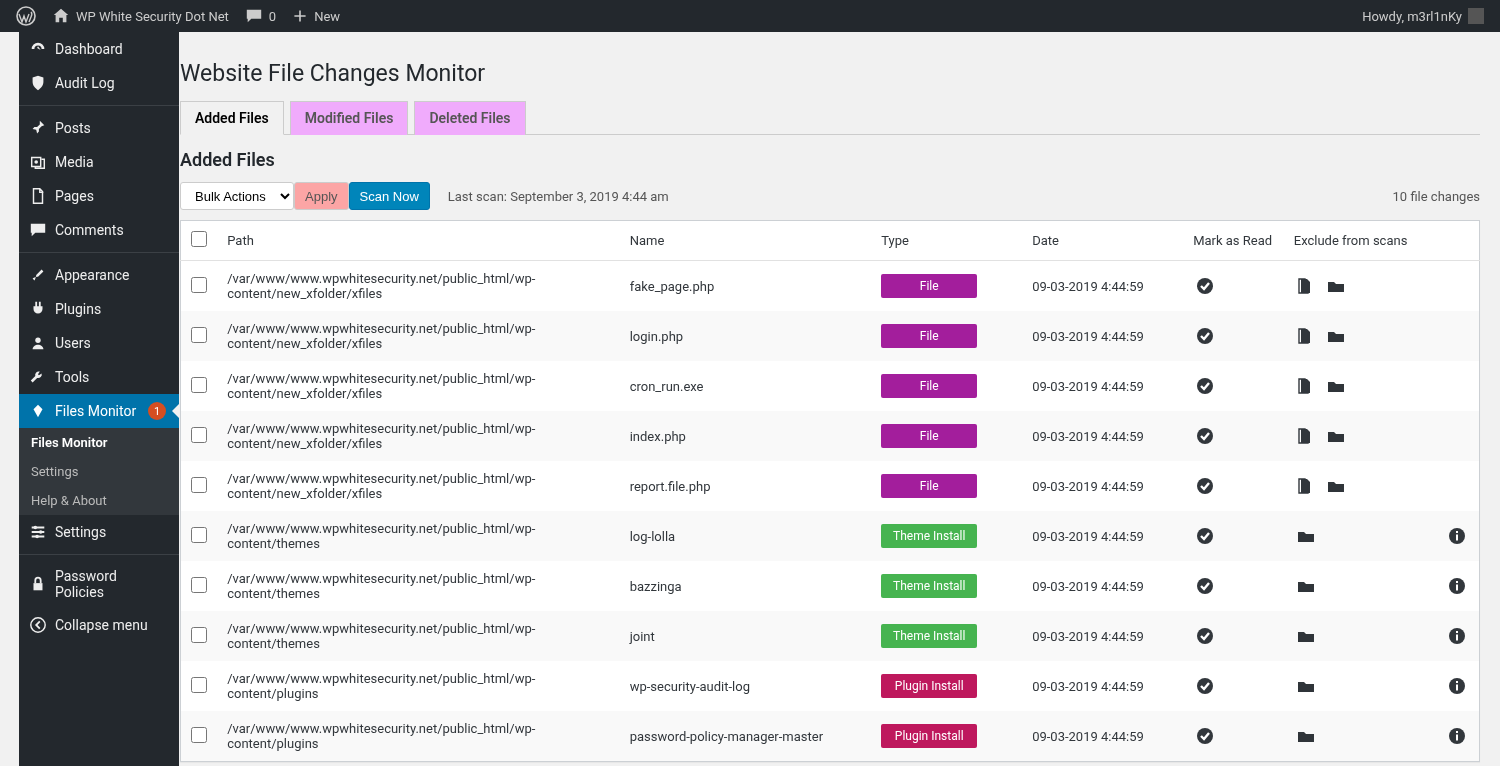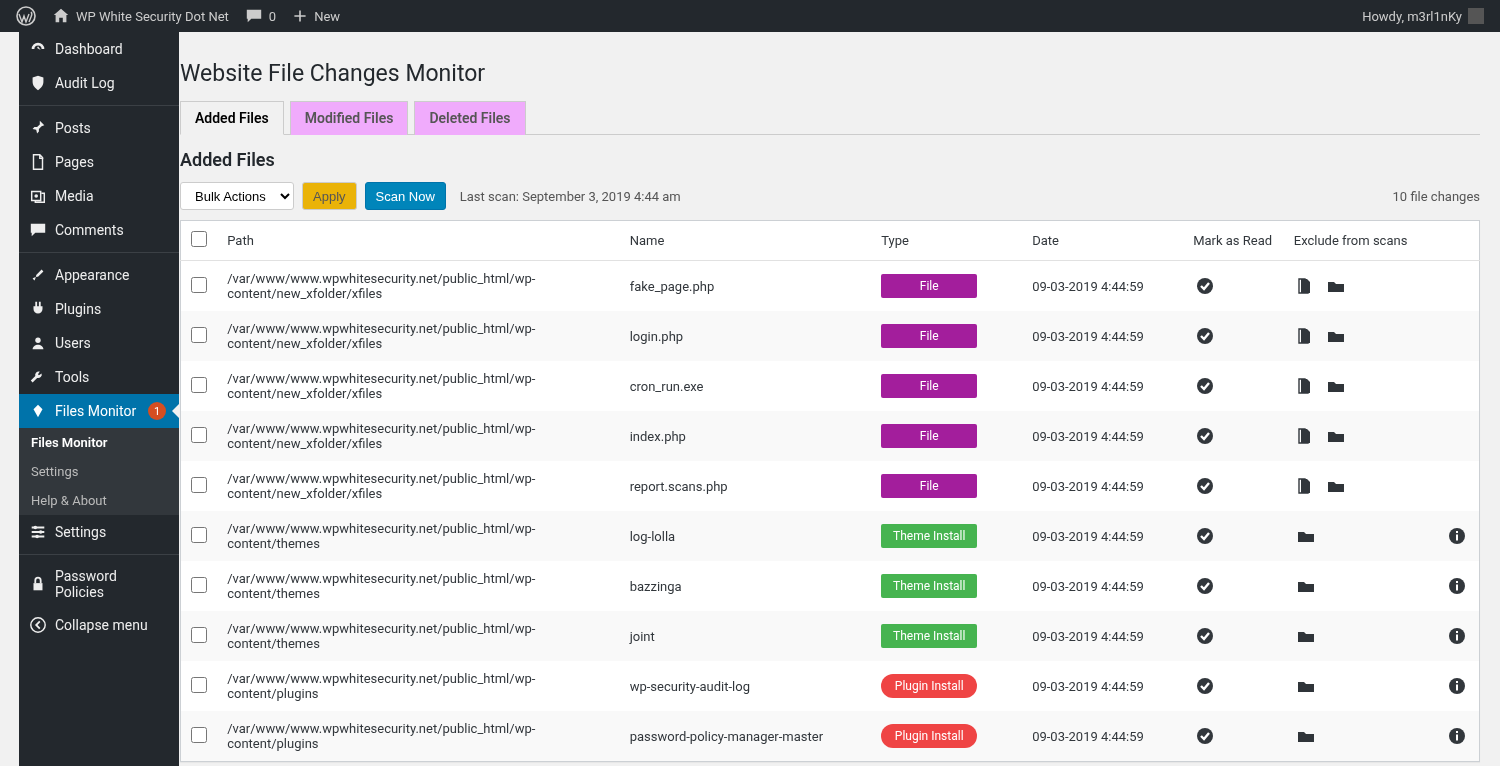--- a/index.html
+++ b/index.html
@@ -24,47 +24,47 @@
 
 
 .main { position: absolute; top: 32px; left: 160px; right: 0; bottom: 0; overflow: auto; padding: 10px 20px 40px 20px; }
 h1.page-title { font-size: 23px; font-weight: 400; color: #23282d; margin: 18px 0 14px 0; }
 h2.section-title { font-size: 18px; font-weight: 600; color: #23282d; margin: 14px 0 12px 0; }
 
 .tabs { border-bottom: 1px solid #ccc; display: flex; gap: 0; }
 .tab { border: 1px solid #ccc; border-bottom: none; background: #f0abfc; padding: 8px 14px; margin-right: 6px; margin-bottom: -1px; cursor: pointer; color: #555; font-size: 14px; font-weight: 600; }
 .tab.active { background: #f1f1f1; border-bottom: 1px solid #f1f1f1; color: #000; }
 
-.toolbar { display: flex; align-items: center; gap: 8px; margin: 10px 0; }
+.toolbar { display: flex; align-items: center; gap: 0; margin: 10px 0; }
 .toolbar .spacer { flex: 1; }
-select, .button { font-size: 13px; height: 28px; border: 1px solid #ccc; background: #eab308; border-radius: 3px; padding: 0 10px; cursor: pointer; }
+select, .button { font-size: 13px; height: 28px; border: 1px solid #ccc; background: #fca5a5; border-radius: 3px; padding: 0 10px; cursor: pointer; }
 select { background: #fff; }
 .button { color: #555; }
 .button.primary { background: #0085ba; border-color: #0073aa; color: #fff; }
-.last-scan { color: #555; margin-left: 6px; }
+.last-scan { color: #555; margin-left: 18px; }
 .count-text { color: #555; }
 
 
 table.wp-list { width: 100%; background: #fff; border: 1px solid #ccd0d4; border-collapse: collapse; box-shadow: 0 1px 1px rgba(0,0,0,.04); }
 table.wp-list th, table.wp-list td { text-align: left; padding: 10px 10px; vertical-align: middle; font-size: 13px; color: #32373c; }
 table.wp-list thead th { border-bottom: 1px solid #e1e1e1; font-weight: 400; color: #32373c; }
 table.wp-list tbody tr:nth-child(even) { background: #f9f9f9; }
 th.cb, td.cb { width: 28px; text-align: center; }
 th.col-path, td.col-path { width: 400px; }
 th.col-name, td.col-name { width: 250px; }
 th.col-type, td.col-type { width: 150px; }
 th.col-date, td.col-date { width: 160px; }
 th.col-mark, td.col-mark { width: 100px; }
 th.col-excl, td.col-excl { width: 150px; }
 th.col-info, td.col-info { width: 28px; text-align: right; }
 
 .pill { display: inline-block; min-width: 96px; text-align: center; color: #fff; font-size: 12px; padding: 5px 8px; border-radius: 2px; }
 .pill.file { background: #a31e9c; }
 .pill.theme { background: #46b450; }
-.pill.plugin { background: #ef4444; border-radius: 12px; }
+.pill.plugin { background: #be185d; }
 
 .icon-btn { display: inline-flex; align-items: center; justify-content: center; width: 24px; height: 24px; cursor: pointer; color: #32373c; }
 .icon-btn svg { width: 20px; height: 20px; }
 .exclude-group { display: flex; gap: 6px; }
 
 input[type=checkbox] { width: 16px; height: 16px; }
 </style>
 </head>
 <body>
 
@@ -119,29 +119,29 @@
       </div>
       <div class="menu-sep"></div>
       <div class="menu-item">
         <svg width="18" height="18" viewBox="0 0 20 20" fill="currentColor">
           <use href="#i-pin"></use>
         </svg>
         <span>Posts</span>
       </div>
       <div class="menu-item">
         <svg width="18" height="18" viewBox="0 0 20 20" fill="currentColor">
+          <use href="#i-media"></use>
+        </svg>
+        <span>Media</span>
+      </div>
+      <div class="menu-item">
+        <svg width="18" height="18" viewBox="0 0 20 20" fill="currentColor">
           <use href="#i-page"></use>
         </svg>
         <span>Pages</span>
-      </div>
-      <div class="menu-item">
-        <svg width="18" height="18" viewBox="0 0 20 20" fill="currentColor">
-          <use href="#i-media"></use>
-        </svg>
-        <span>Media</span>
       </div>
       <div class="menu-item">
         <svg width="18" height="18" viewBox="0 0 20 20" fill="currentColor">
           <use href="#i-comment"></use>
         </svg>
         <span>Comments</span>
       </div>
       <div class="menu-sep"></div>
       <div class="menu-item">
         <svg width="18" height="18" viewBox="0 0 20 20" fill="currentColor">
@@ -341,21 +341,21 @@
                   <use href="#i-folder"></use>
                 </svg>
               </span>
             </span>
           </td>
           <td class="col-info"></td>
         </tr>
         <tr>
           <td class="cb"><input type="checkbox" style=""></td>
           <td class="col-path">/var/www/www.wpwhitesecurity.net/public_html/wp-content/new_xfolder/xfiles</td>
-          <td class="col-name">report.scans.php</td>
+          <td class="col-name">report.file.php</td>
           <td class="col-type"><span class="pill file">File</span></td>
           <td class="col-date">09-03-2019 4:44:59</td>
           <td class="col-mark"><span class="icon-btn">
               <svg viewBox="0 0 20 20" fill="currentColor">
                 <use href="#i-check"></use>
               </svg>
             </span></td>
           <td class="col-excl">
             <span class="exclude-group">
               <span class="icon-btn">

